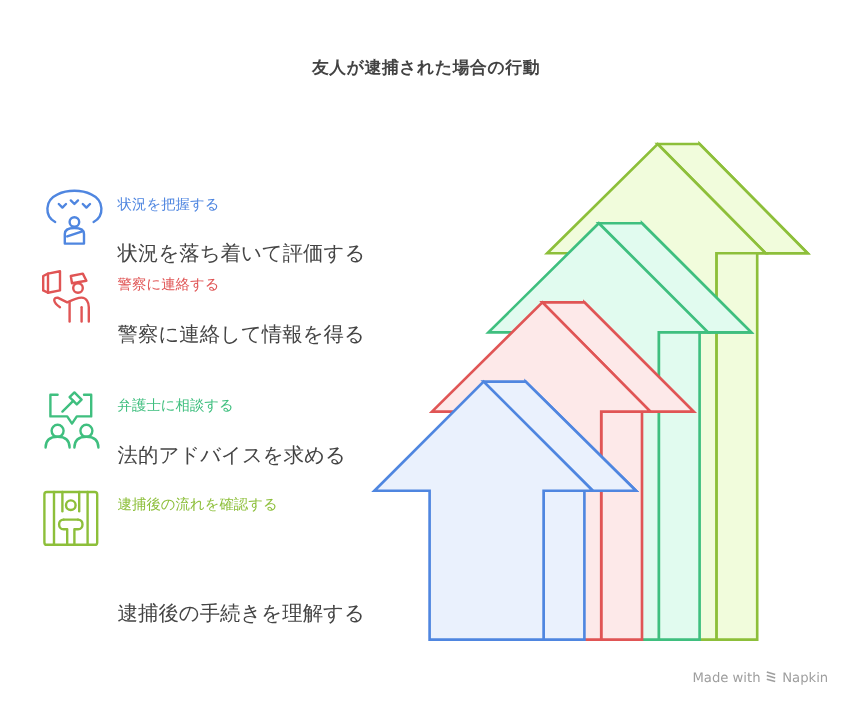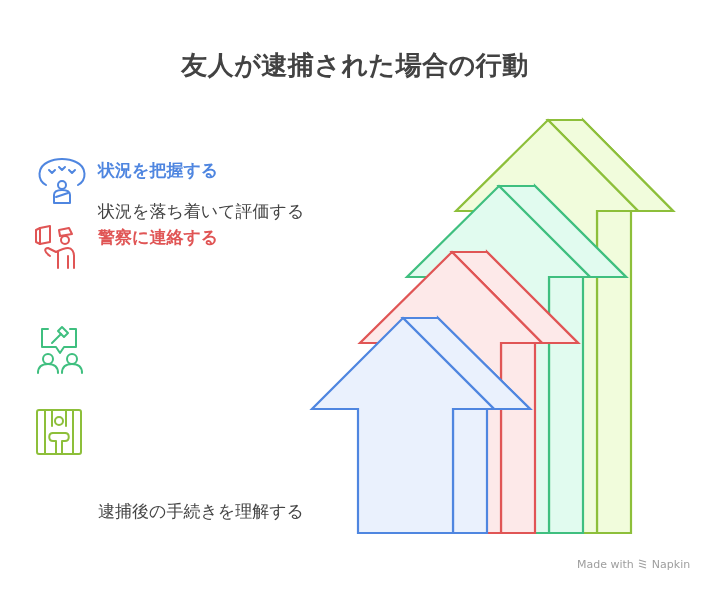--- a/index.html
+++ b/index.html
@@ -1,20 +1,20 @@
 <!DOCTYPE html>
 <html><head>
 <meta charset="utf-8">
 <style>
   html, body { margin:0; padding:0; background:#ffffff; }
   body { width:710px; height:594px; position:relative; overflow:hidden; font-family:"DejaVu Sans", "Liberation Sans", sans-serif; }
-  .title { position:absolute; left:0; width:710px; top:48px; text-align:center; font-size:26px; font-weight:bold; color:#424242; letter-spacing:0.5px; }
+  .title { position:absolute; left:0; width:710px; top:48px; text-align:center; font-size:14px; font-weight:bold; color:#424242; letter-spacing:0.5px; }
   .step { position:absolute; left:34px; width:270px; }
   .icon { position:absolute; left:0; top:0; width:56px; height:56px; }
-  .step-title { position:absolute; left:64px; top:0; font-size:17px; font-weight:bold; line-height:25px; width:200px; }
+  .step-title { position:absolute; left:64px; top:0; font-size:12px; font-weight:normal; line-height:25px; width:200px; }
   .step-desc { position:absolute; left:64px; font-size:17px; color:#444444; white-space:nowrap; }
   .arrows { position:absolute; left:0; top:0; width:710px; height:594px; }
   .watermark { position:absolute; left:577px; top:558px; font-size:11px; color:#9e9e9e; display:flex; align-items:flex-start; gap:3px; }
 </style>
 </head>
 <body>
 
 <div class="title">友人が逮捕された場合の行動</div>
 
 <div class="step" style="top:155px; height:70px;">
@@ -35,46 +35,50 @@
   <svg class="icon" viewBox="0 0 56 56" fill="none" stroke="#e05555" stroke-width="2" stroke-linecap="round" stroke-linejoin="round">
     <path d="M6 6 L16 4 L16 20 L6 22 Z"></path>
       <path d="M6 6 L2 8 L2 20 L6 22"></path>
     <path d="M25 8 L35 6 L38 12 L26 14 Z"></path>
     <circle cx="31" cy="18" r="4"></circle>
     <path d="M16 34 C10 30 10 26 14 26 L22 30 C26 28 30 26 34 26 C38 26 40 30 40 34 L40 46"></path>
     <path d="M24 30 L24 46"></path>
       <path d="M34 34 L34 46"></path>
   </svg>
   <div class="step-title" style="color:#e05555; top:3px;">警察に連絡する</div>
+  <div class="step-desc" style="top:45px;">警察に連絡して情報を得る</div>
 </div>
 
 <div class="step" style="top:323px; height:70px;">
   <svg class="icon" viewBox="0 0 56 56" fill="none" stroke="#3fbf7f" stroke-width="2" stroke-linecap="round" stroke-linejoin="round">
     <path d="M14 6 L8 6 L8 24 L22 24 L26 30 L30 24 L42 24 L42 6 L36 6"></path>
     <path d="M28 4 L34 10 L30 14 L24 8 Z"></path>
       <path d="M27 11 L18 20"></path>
     <circle cx="14" cy="36" r="5"></circle>
       <path d="M4 50 C4 43 9 41 14 41 C19 41 24 43 24 50"></path>
     <circle cx="38" cy="36" r="5"></circle>
       <path d="M28 50 C28 43 33 41 38 41 C43 41 48 43 48 50"></path>
   </svg>
+  <div class="step-title" style="color:#3fbf7f; top:3px;">弁護士に相談する</div>
+  <div class="step-desc" style="top:45px;">法的アドバイスを求める</div>
 </div>
 
 <div class="step" style="top:407px; height:85px;">
   <svg class="icon" viewBox="0 0 56 56" fill="none" stroke="#8dbf3a" stroke-width="2" stroke-linecap="round" stroke-linejoin="round">
     <rect x="3" y="3" width="44" height="44" rx="2"></rect>
     <path d="M11 3 L11 47"></path>
       <path d="M39 3 L39 47"></path>
     <path d="M18 3 L18 19"></path>
       <path d="M32 3 L32 19"></path>
     <circle cx="25" cy="14" r="4"></circle>
     <path d="M19 26 C14 26 14 34 19 34 L22 34 L22 47"></path>
     <path d="M31 26 C36 26 36 34 31 34 L28 34 L28 47"></path>
     <path d="M19 26 L31 26"></path>
   </svg>
+  <div class="step-title" style="color:#8dbf3a; top:1px;">逮捕後の流れを確認する</div>
   <div class="step-desc" style="top:66px;margin-top:27px;">逮捕後の手続きを理解する</div>
 </div>
 
 <svg class="arrows" viewBox="0 0 710 594" stroke-width="2.2" stroke-linejoin="miter">
 
   <g>
     <polygon points="583,120 673,211 631,211 631,533 597,533 597,211 583,211" fill="#f1fcdc" stroke="#8dbf3a"></polygon>
     <polygon points="548,120 583,120 673,211 638,211" fill="#f1fcdc" stroke="#8dbf3a"></polygon>
     <polygon points="548,120 638,211 597,211 597,533 500,533 500,211 456,211" fill="#f1fcdc" stroke="#8dbf3a"></polygon>
   </g>

